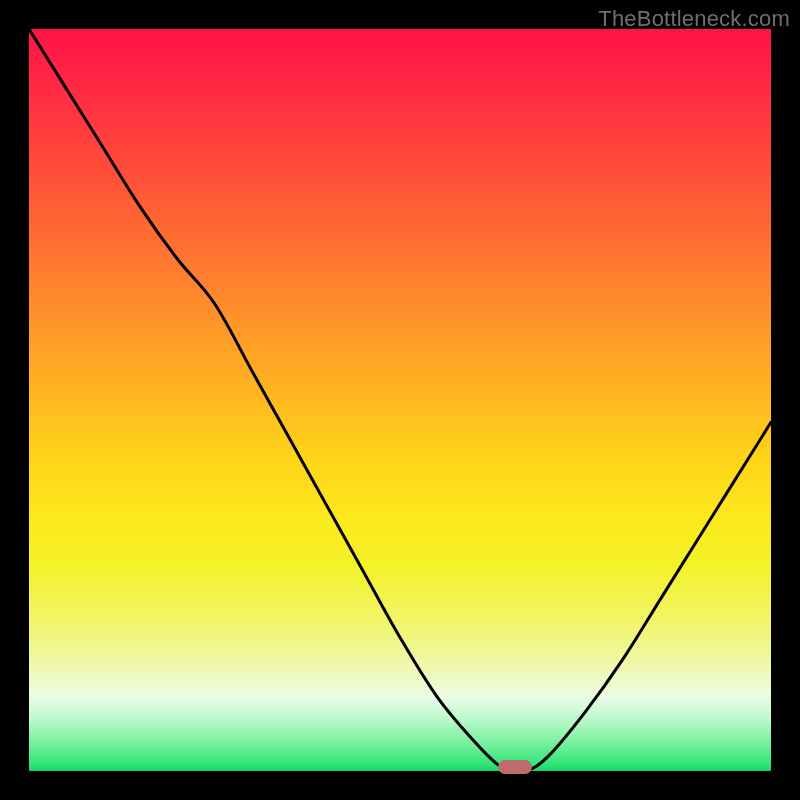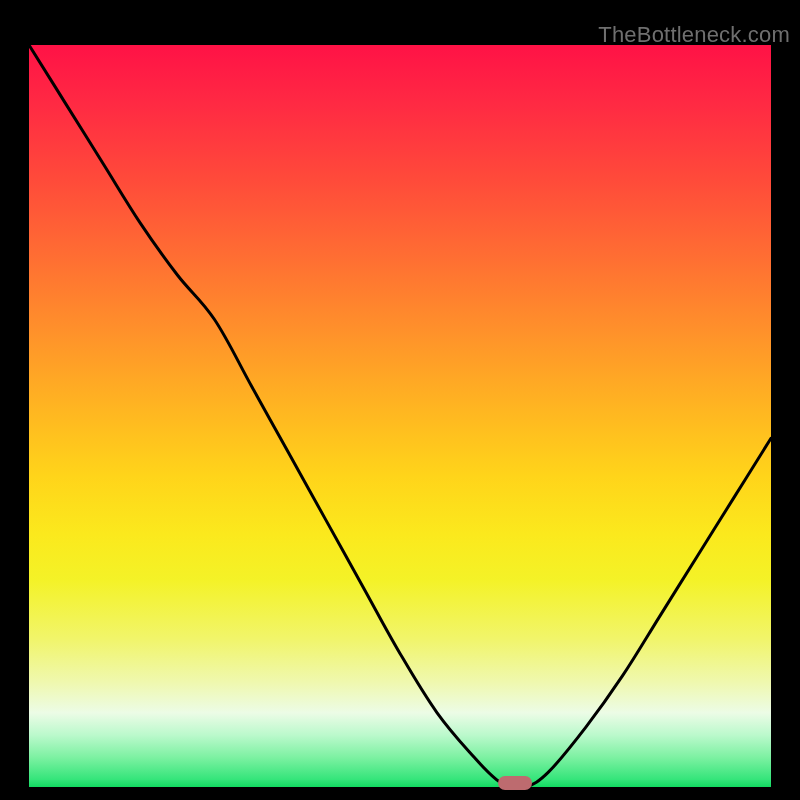--- a/index.html
+++ b/index.html
@@ -7,21 +7,21 @@
     padding: 0;
     width: 800px;
     height: 800px;
     background: #000;
     overflow: hidden;
     font-family: Arial, Helvetica, sans-serif;
   }
   .frame {
     position: absolute;
     left: 0;
-    top: 16px;
+    top: 0;
     width: 800px;
     height: 777px;
     background: #000;
   }
   .watermark {
     position: absolute;
     top: 6px;
     right: 10px;
     color: #6f6f6f;
     font-size: 22px;

